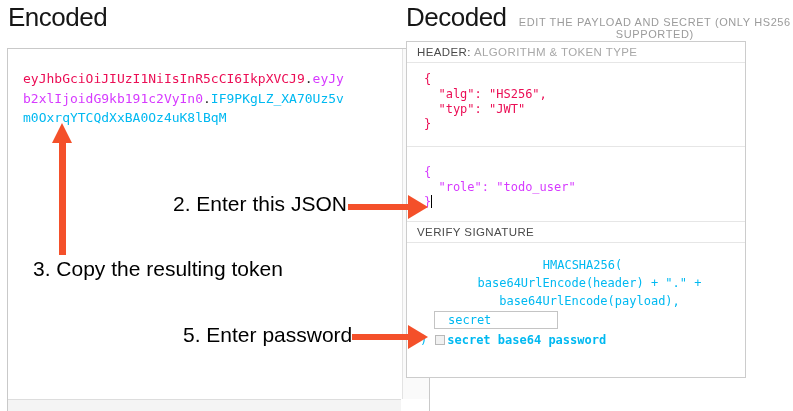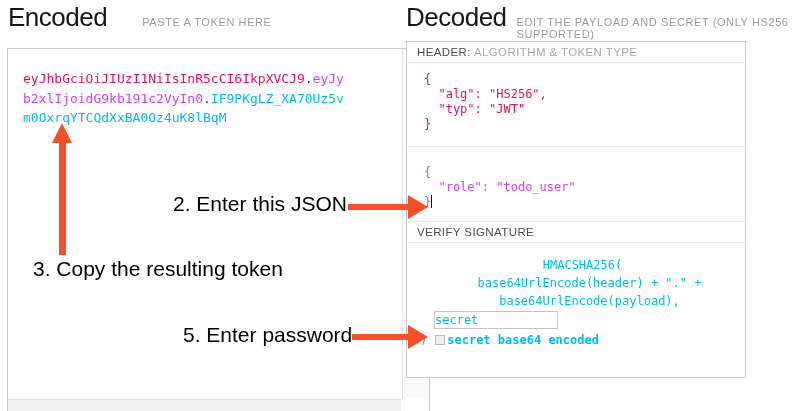--- a/index.html
+++ b/index.html
@@ -60,21 +60,21 @@
   .payload-code .code-line { color:#d63aff; }
   .caret { display:inline-block; width:1px; height:13px; background:#000;
     vertical-align:-2px; }
   .sig-code { height:114px; padding:13px 0 0 13px; border-bottom:none; }
   .sig-code .code-line { color:#00b9f1; line-height:18px;text-align:center; }
   .sig-indent { text-indent:14px; }
   .secret-input {
     display:block; margin:1px 0 0 14px; width:124px; height:18px;
     border:1px solid #c4c4c4; background:#fff; outline:none;
     font-family:"DejaVu Sans Mono", monospace; font-size:12px; color:#00b9f1;
-    padding:0 0 0 0; border-radius:0;
+    padding:0 0 0 13px; border-radius:0;
   }
   .checkbox-row { margin-top:4px; display:flex; align-items:center;
     font-family:"DejaVu Sans Mono", monospace; font-size:12px; color:#00b9f1; }
   .checkbox {
     display:inline-block; width:10px; height:10px; background:#f1f1f1;
     border:1px solid #b9b9b9; margin:0 2px 0 8px;
   }
   .checkbox-row b { font-weight:bold; }
 
   
@@ -87,34 +87,33 @@
   .shaft-v { position:absolute; width:7px; background:#f4502a; z-index:10; }
   .head-up { position:absolute; width:0; height:0; z-index:10;
     border-left:10px solid transparent; border-right:10px solid transparent;
     border-bottom:20px solid #f4502a; }
 </style>
 </head>
 <body>
 
 <div class="col-title" style="left:8px;gap:35px;">
   <span class="big">Encoded</span>
-  <span class="sub">PASTE A TOKEN HERE</span>
 </div>
 
 <div class="encoded-box">
   <div class="token-area">
     <div class="token">
       <span class="tok-header">eyJhbGciOiJIUzI1NiIsInR5cCI6IkpXVCJ9</span><span class="tok-dot">.</span><span class="tok-payload">eyJyb2xlIjoidG9kb191c2VyIn0</span><span class="tok-dot">.</span><span class="tok-signature">IF9PKgLZ_XA70Uz5vm0OxrqYTCQdXxBA0Oz4uK8lBqM</span>
     </div>
   </div>
   <div class="vtrack"></div>
   <div class="htrack"></div>
 </div>
 
-<div class="col-title" style="left:406px;">
+<div class="col-title" style="left:406px;text-align:center;">
   <span class="big">Decoded</span>
   <span class="sub">EDIT THE PAYLOAD AND SECRET (ONLY HS256 SUPPORTED)</span>
 </div>
 
 <div class="decoded-panel">
 
   <div class="sec-bar">
     <span class="lab">HEADER:</span>
     <span class="note">ALGORITHM &amp; TOKEN TYPE</span>
   </div>
@@ -135,21 +134,21 @@
     <span class="lab">VERIFY SIGNATURE</span>
   </div>
   <div class="code-area sig-code">
     <div class="code-line">HMACSHA256(</div>
     <div class="code-line sig-indent">base64UrlEncode(header) + "." +</div>
     <div class="code-line sig-indent">base64UrlEncode(payload),</div>
     <input class="secret-input" value="secret" style="">
     <div class="checkbox-row">
       <span>)</span>
       <span class="checkbox"></span>
-      <b>secret base64 encoded</b>
+      <b>secret base64 password</b>
     </div>
   </div>
 </div>
 
 <div class="head-up" style="left:52px; top:123px;"></div>
 <div class="shaft-v" style="left:59px; top:142px; height:113px;"></div>
 <div class="ann" style="left:33px; top:257px;">3. Copy the resulting token</div>
 
 <div class="ann" style="left:173px; top:192px;">2. Enter this JSON</div>
 <div class="shaft-h" style="left:348px; top:204px; width:62px;"></div>

